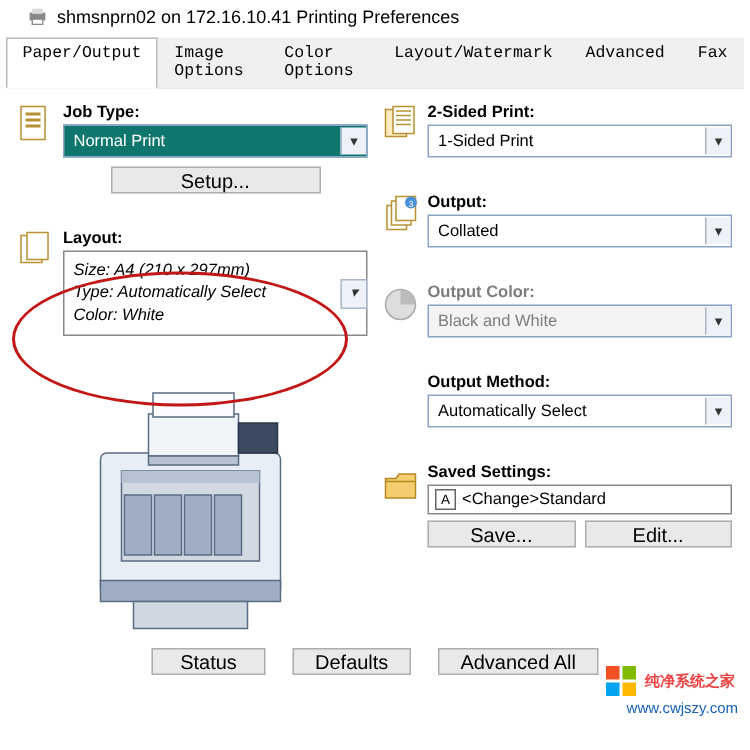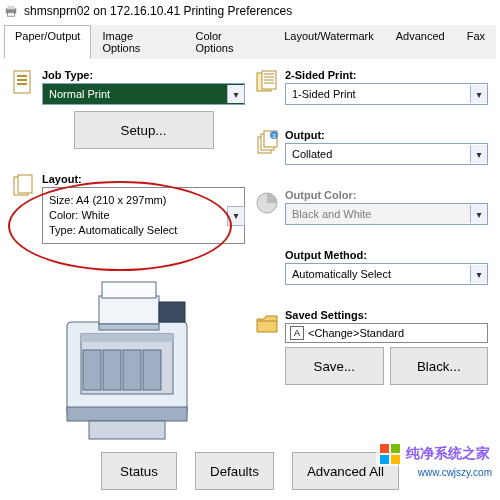--- a/index.html
+++ b/index.html
@@ -1,48 +1,48 @@
 <!DOCTYPE html>
 <html><head>
 <meta charset="utf-8">
 <style>
   html,body{margin:0;padding:0;font-family:"Segoe UI",Tahoma,sans-serif;font-size:11px;color:#000;background:#fff;width:500px;height:500px;overflow:hidden;}
-  .title-bar{display:flex;align-items:center;gap:6px;padding:4px 4px;background:#fff;}
+  .title-bar{display:flex;align-items:center;gap:6px;padding:4px 18px;background:#fff;}
   .title-bar .printer-ico{width:14px;height:14px;display:inline-block;}
   .title-text{font-size:12px;}
   .tab-strip{display:flex;border-bottom:1px solid #bbb;margin:2px 4px 0 4px;}
-  .tab{padding:4px 10px 5px 10px;border:1px solid transparent;border-bottom:none;margin-right:0px;cursor:pointer;position:relative;top:1px;background:#f0f0f0;}
+  .tab{padding:4px 10px 5px 10px;border:1px solid transparent;border-bottom:none;margin-right:0px;cursor:pointer;position:relative;top:1px;background:#f0f0f0;font-family:Liberation Mono, monospace;}
   .tab.active{background:#fff;border-color:#bbb;border-bottom:1px solid #fff;z-index:2;}
   .page{display:flex;gap:10px;padding:10px 12px 6px 12px;}
   .col{flex:1;display:flex;flex-direction:column;gap:24px;}
   .group{}
   .grp-head{display:flex;align-items:flex-start;gap:6px;}
   .grp-icon{width:24px;height:28px;flex:none;}
   .grp-label{font-weight:bold;margin-bottom:2px;}
   .combo{display:flex;align-items:center;height:20px;border:1px solid #8ba3c7;background:#fff;position:relative;padding-left:6px;}
-  .combo.sel{background:#14532d;color:#fff;}
+  .combo.sel{background:#0f766e;color:#fff;}
   .combo .arrow{width:16px;height:18px;margin-left:auto;border-left:1px solid #a9b6cb;background:#eef2f8;display:flex;align-items:center;justify-content:center;color:#333;font-size:10px;}
-  .btn{height:38px;border:1px solid #adadad;background:#e9e9e9;padding:2px 14px;cursor:pointer;display:inline-flex;align-items:center;justify-content:center;}
+  .btn{height:18px;border:1px solid #adadad;background:#e9e9e9;padding:2px 14px;cursor:pointer;display:inline-flex;align-items:center;justify-content:center;}
   .btn.wide{min-width:140px;justify-content:center;}
-  .paper-box{border:1px solid #888;background:#fff;padding:5px 6px;line-height:15px;position:relative;}
+  .paper-box{border:1px solid #888;background:#fff;padding:5px 6px;line-height:15px;position:relative;font-style:italic;}
   .paper-arrow{width:16px;height:18px;border:1px solid #a9b6cb;background:#eef2f8;display:flex;align-items:center;justify-content:center;position:absolute;right:-1px;top:50%;transform:translateY(-50%);font-size:10px;color:#333;}
   .readonly{color:#7d7d7d;}
   .readonly .combo{color:#7d7d7d;}
   .saved-val{border:1px solid #888;height:18px;display:flex;align-items:center;padding-left:4px;}
   .saved-val .a-box{border:1px solid #666;width:12px;height:12px;font-size:9px;display:flex;align-items:center;justify-content:center;margin-right:4px;}
   .bottom-btn-row{display:flex;justify-content:center;gap:18px;padding:4px 12px;}
   .bottom-btn-row .btn{min-width:76px;}
   .highlight-ellipse{position:absolute;border:2px solid #c11717;border-radius:50%;pointer-events:none;}
   .watermark{position:absolute;right:6px;bottom:34px;display:flex;align-items:center;gap:6px;background:rgba(255,255,255,0.6);padding:2px 4px;}
   .wm-logo{width:20px;height:20px;display:grid;grid-template-columns:1fr 1fr;grid-template-rows:1fr 1fr;gap:2px;}
   .wm-logo span:nth-child(1){background:#f25022;}
   .wm-logo span:nth-child(2){background:#7fba00;}
   .wm-logo span:nth-child(3){background:#00a4ef;}
   .wm-logo span:nth-child(4){background:#ffb900;}
-  .wm-text{font-size:14px;font-weight:bold;color:#8b5cf6;}
+  .wm-text{font-size:10px;font-weight:bold;color:#ef4444;}
   .wm-url{position:absolute;right:8px;bottom:22px;font-size:10px;color:#1560b8;}
   .row-btns{display:flex;gap:6px;margin-top:4px;}
   .row-btns .btn{flex:1;min-width:70px;}
   .printer-art{width:160px;height:170px;align-self:center;margin-top:4px;}
   
   .printer-art svg{width:100%;height:100%;}
 </style>
 </head>
 <body>
 
@@ -98,22 +98,22 @@
         <span class="grp-icon">
           <svg viewBox="0 0 24 28">
               <rect x="2" y="4" width="14" height="18" fill="#fff" stroke="#b79030"></rect>
               <rect x="6" y="2" width="14" height="18" fill="#fff" stroke="#b79030"></rect>
             </svg>
         </span>
         <div style="flex:1;">
           <div class="grp-label">Layout:</div>
           <div class="paper-box">
             <div>Size: A4 (210 x 297mm)</div>
+            <div>Type: Automatically Select</div>
             <div>Color: White</div>
-            <div>Type: Automatically Select</div>
             <span class="paper-arrow">▾</span>
           </div>
         </div>
       </div>
     </div>
 
     <div class="printer-art">
       <svg viewBox="0 0 160 170">
         <rect x="18" y="50" width="120" height="95" rx="4" fill="#e8eef6" stroke="#5a6b84"></rect>
         <rect x="18" y="135" width="120" height="14" fill="#9faec2" stroke="#5a6b84"></rect>
@@ -212,21 +212,21 @@
             </svg>
         </span>
         <div style="flex:1;">
           <div class="grp-label">Saved Settings:</div>
           <div class="saved-val">
             <span class="a-box">A</span>
             <span>&lt;Change&gt;Standard</span>
           </div>
           <div class="row-btns">
             <button class="btn">Save...</button>
-            <button class="btn">Black...</button>
+            <button class="btn">Edit...</button>
           </div>
         </div>
       </div>
     </div>
 
   </div>
 
   <div class="highlight-ellipse" style="left:8px; top:122px; width:220px; height:86px;"></div>
 
 </div>

